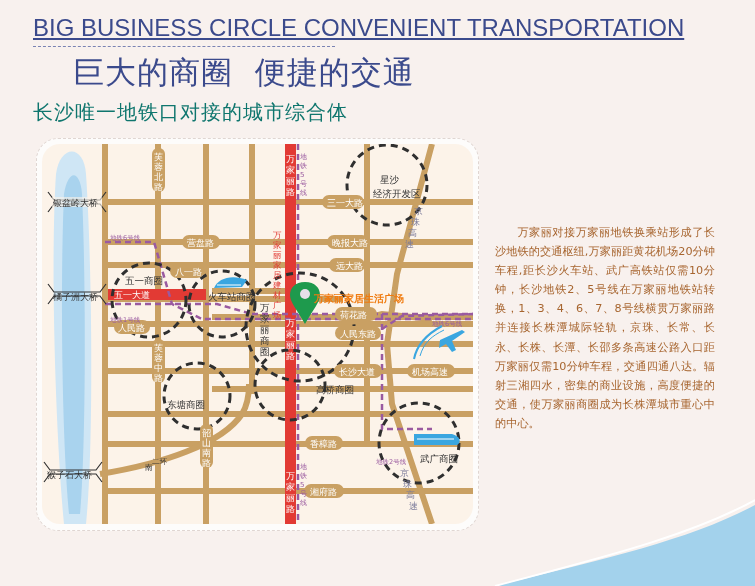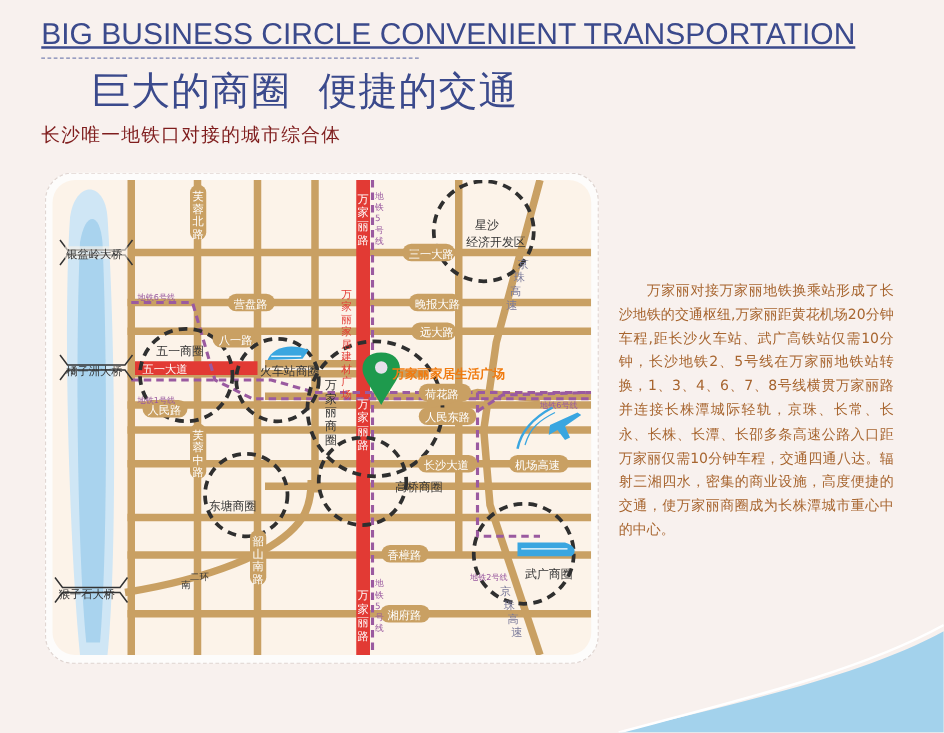--- a/index.html
+++ b/index.html
@@ -21,21 +21,21 @@
     border-top: 1px dashed #7a83b3;
   }
   .cn-title {
     position: absolute; left: 33px; top: 52px;
     font-size: 31px; color: #3b4a8c; letter-spacing: 1px;
     white-space: nowrap;
     margin-left: 40px;
   }
   .cn-subtitle {
     position: absolute; left: 33px; top: 99px;
-    font-size: 15px; color: #7f1d1d; letter-spacing: 1px;
+    font-size: 20px; color: #0f766e; letter-spacing: 1px;
     white-space: nowrap;
   }
   .map-frame {
     position: absolute; left: 36px; top: 138px;
     width: 443px; height: 393px;
     border: 1px dashed #e0d6d2;
     border-radius: 22px;
     background: #fdfcfb;
   }
   .map-area {

